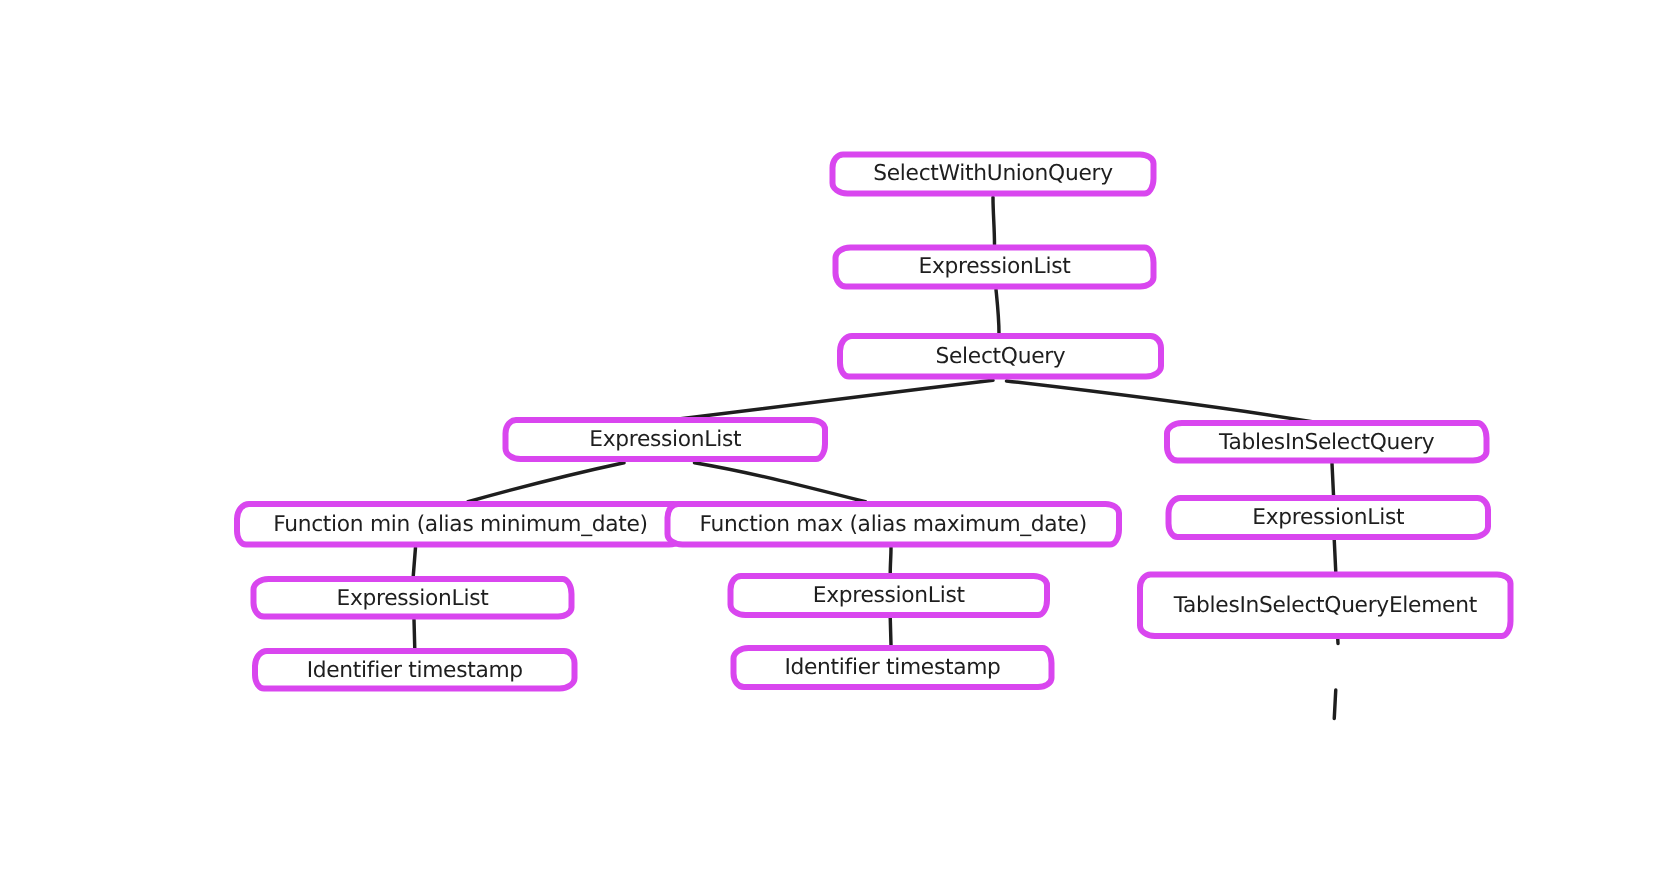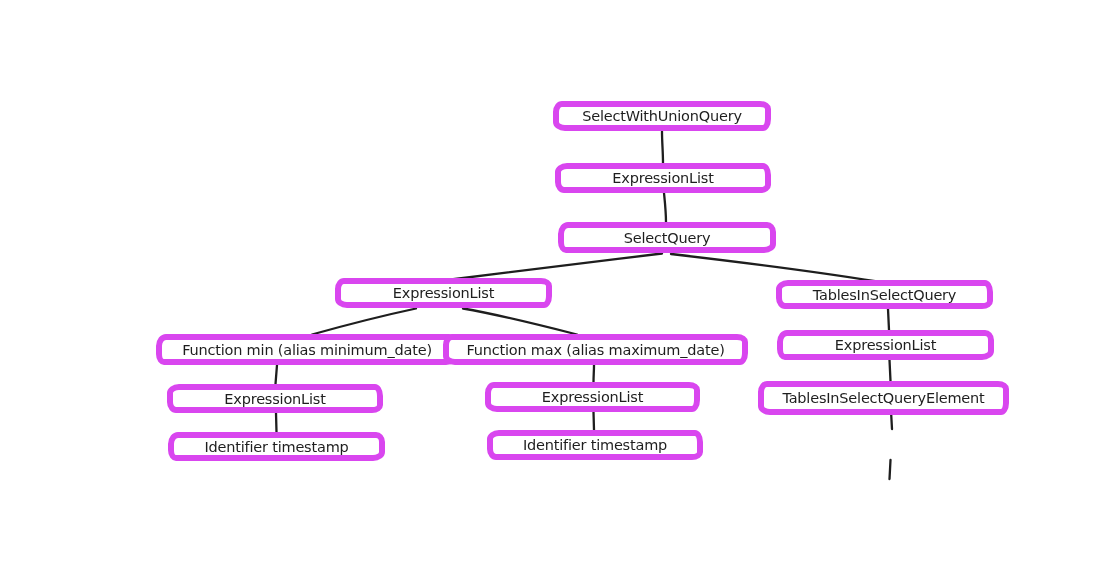--- a/index.html
+++ b/index.html
@@ -20,21 +20,21 @@
     left: 0;
     top: 0;
     width: 1118px;
     height: 587px;
     pointer-events: none;
   }
   .node {
     position: absolute;
     box-sizing: border-box;
     background: #ffffff;
-    border: 6px solid #d946ef;
+    border: 4px solid #d946ef;
     color: #1e1e1e;
     display: flex;
     align-items: center;
     justify-content: center;
     font-size: 14.5px;
     letter-spacing: -0.2px;
     white-space: nowrap;
     z-index: 2;
   }
   
@@ -106,19 +106,19 @@
   </div>
 
   <div class="node r2" style="left:487px; top:430px; width:216px; height:30px;">
     <span class="node-label">Identifier timestamp</span>
   </div>
 
   <div class="node r3" style="left:777px; top:330px; width:217px; height:30px;">
     <span class="node-label">ExpressionList</span>
   </div>
 
-  <div class="node r1" style="left:758px; top:381px; width:251px; height:34px;">
+  <div class="node r1" style="left:758px; top:381px; width:251px; height:45px;">
     <span class="node-label">TablesInSelectQueryElement</span>
   </div>
 
 
 
 </div>
 
 </body></html>

